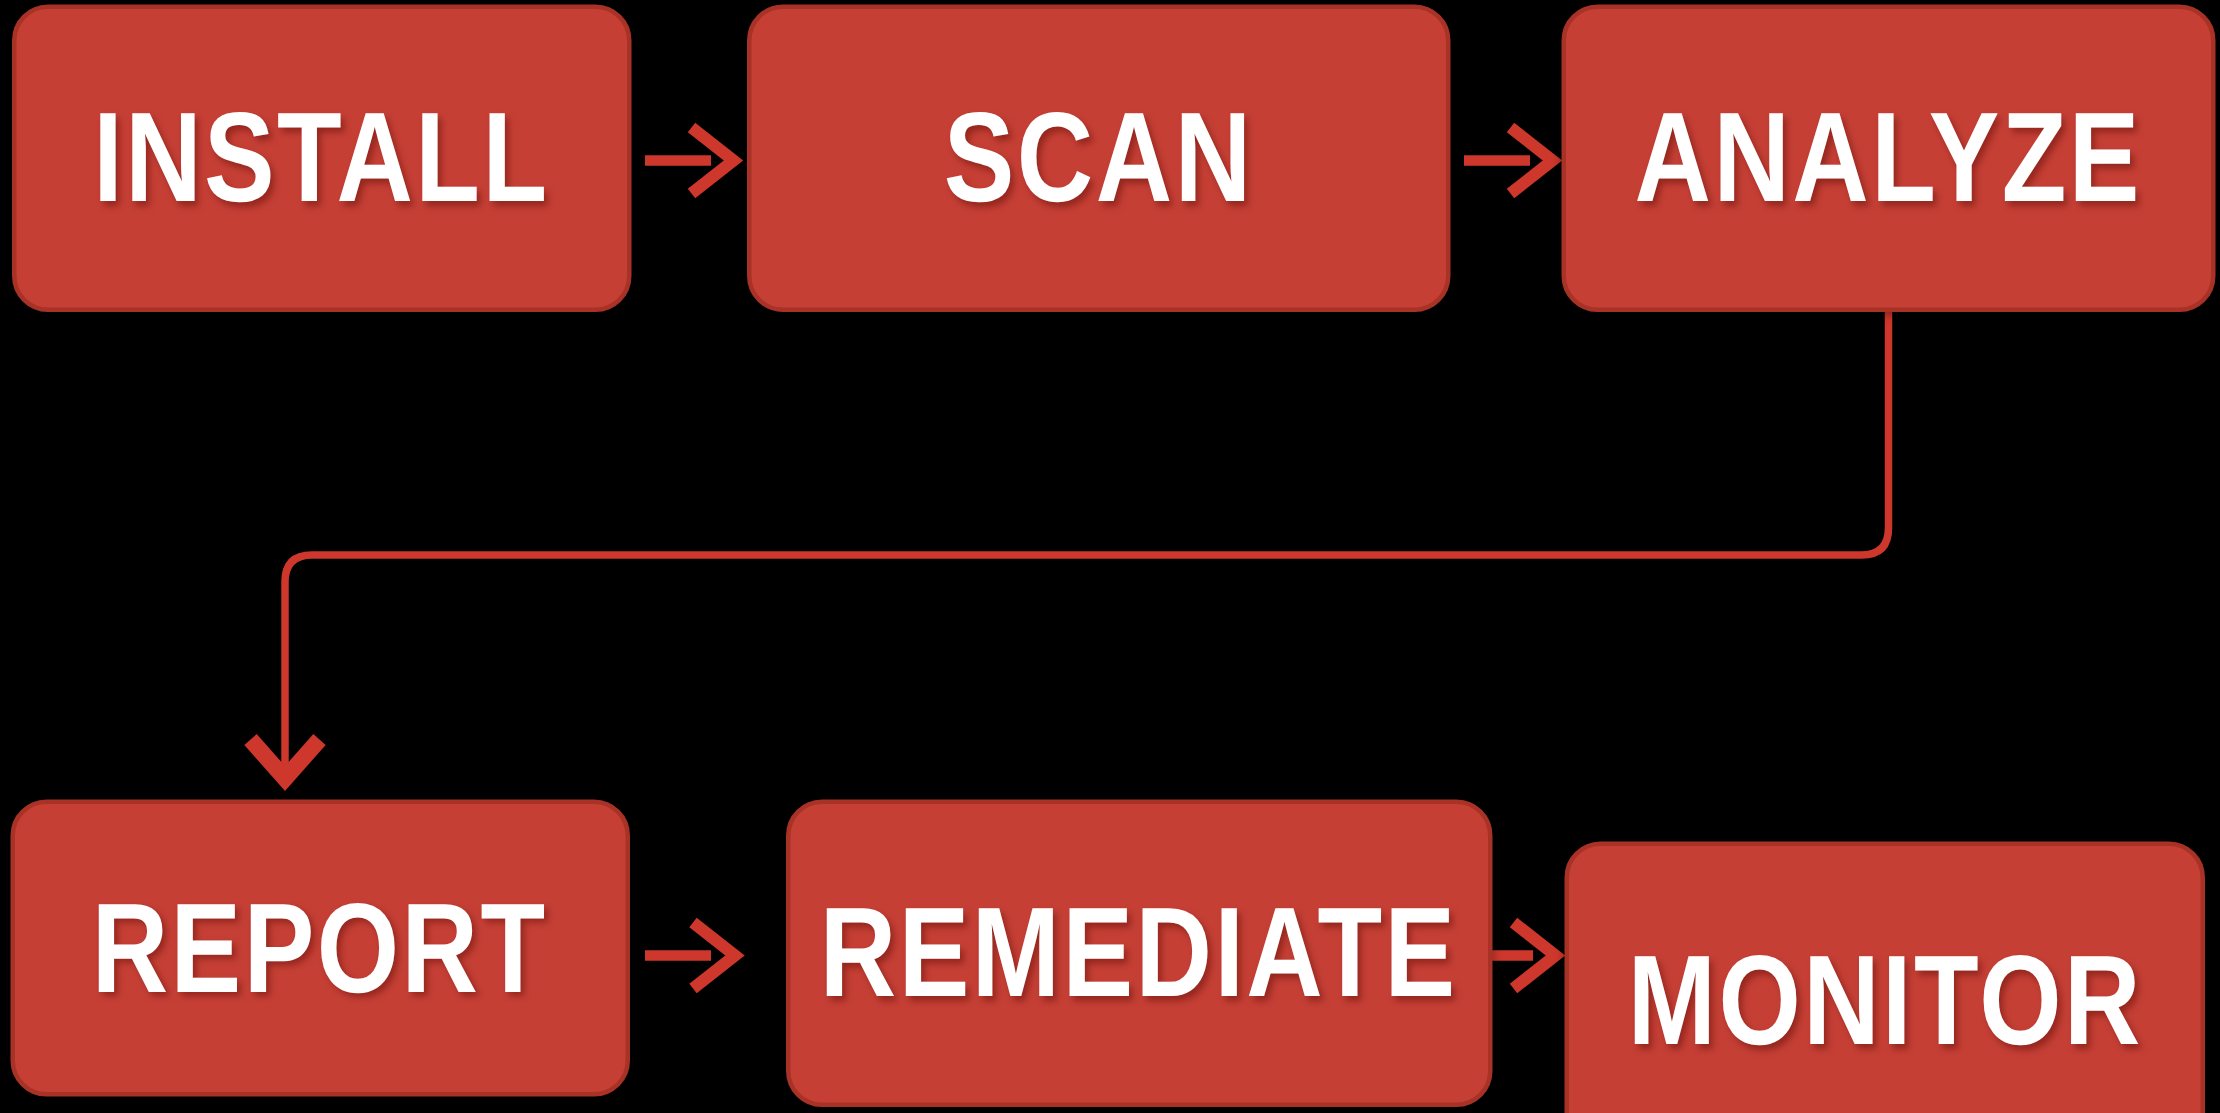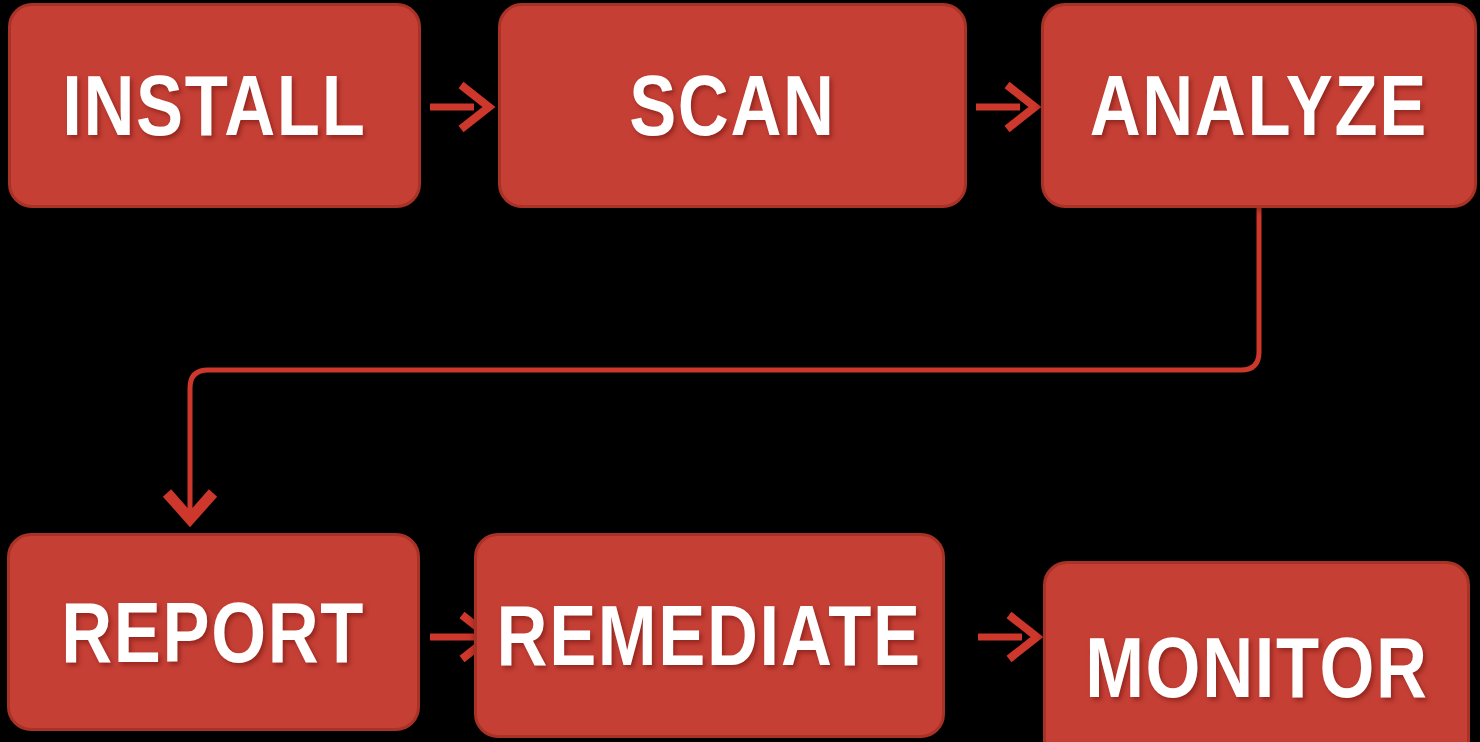--- a/index.html
+++ b/index.html
@@ -31,21 +31,21 @@
     transform:scaleX(0.83);
     text-shadow:3px 3px 5px rgba(110,20,12,0.55);
     line-height:1;
     user-select:none;
   }
   
   #node-install  {left:8px;   top:3px;   width:413px; height:205px;}
   #node-scan     {left:498px; top:3px;   width:469px; height:205px;}
   #node-analyze  {left:1041px;top:3px;   width:436px; height:205px;}
   #node-report   {left:7px;   top:533px; width:413px; height:198px;}
-  #node-remediate{left:474px; top:533px; width:471px; height:205px;}
+  #node-remediate{left:524px; top:533px; width:471px; height:205px;}
   #node-monitor  {left:1043px;top:561px; width:427px; height:213px;}
 
   #connector-layer{
     position:absolute;left:0;top:0;width:1480px;height:742px;
     pointer-events:none;
   }
   .conn{stroke:#CE372B;fill:none;}
 </style>
 </head>
 <body>

